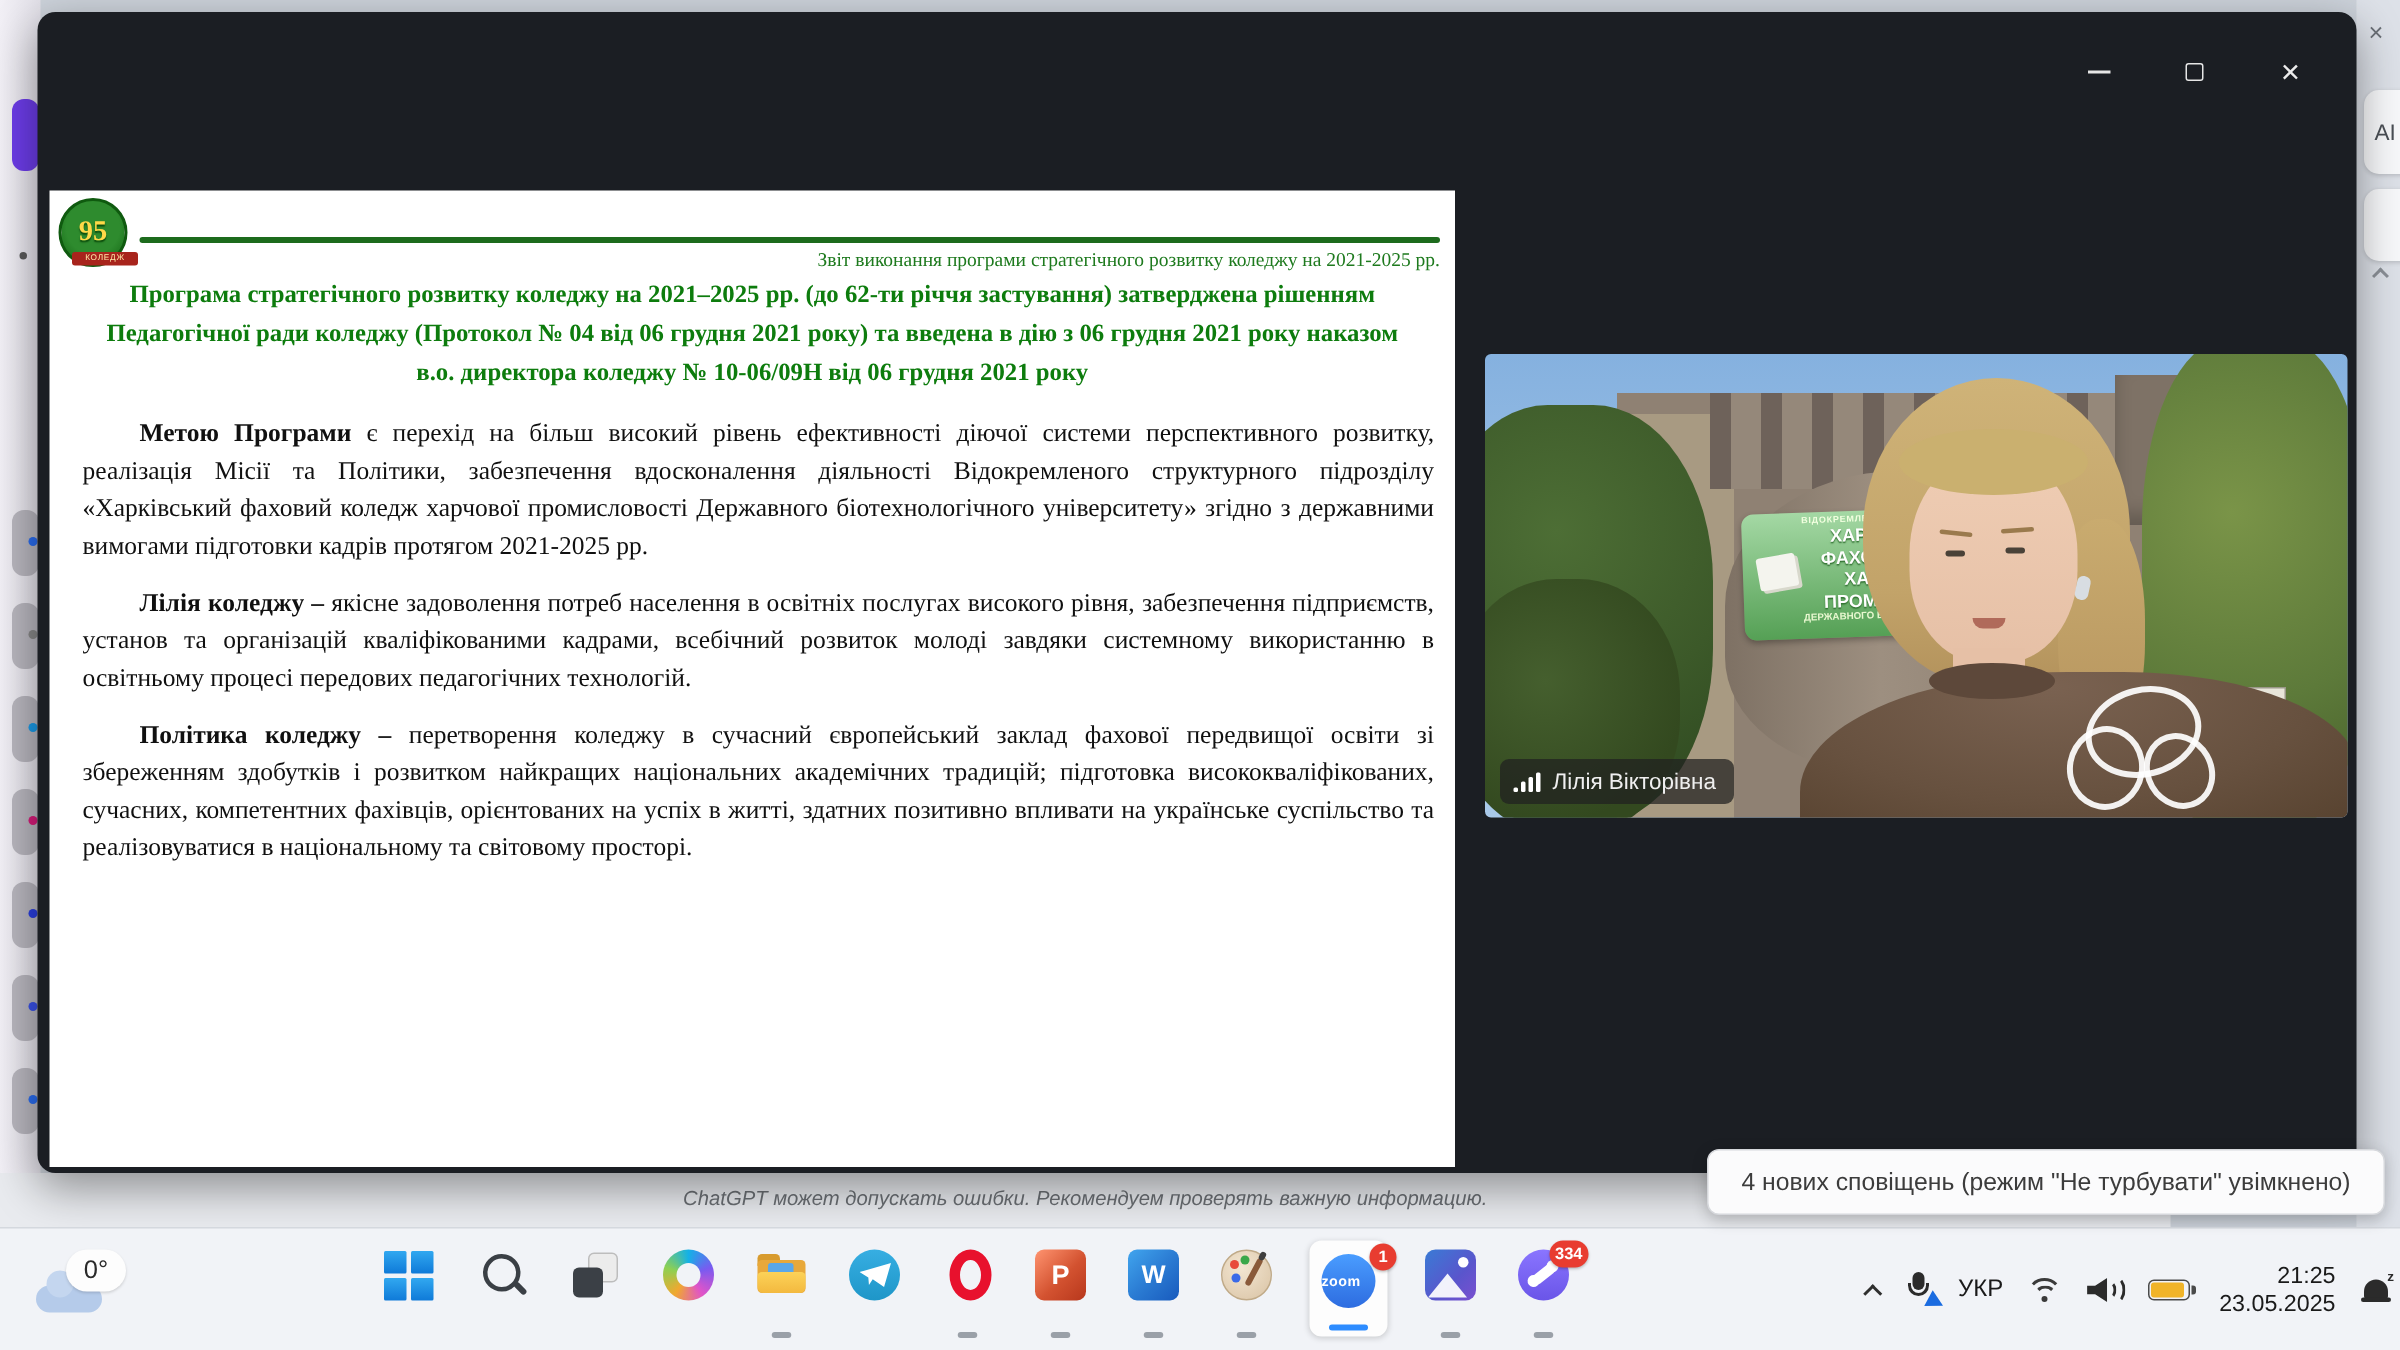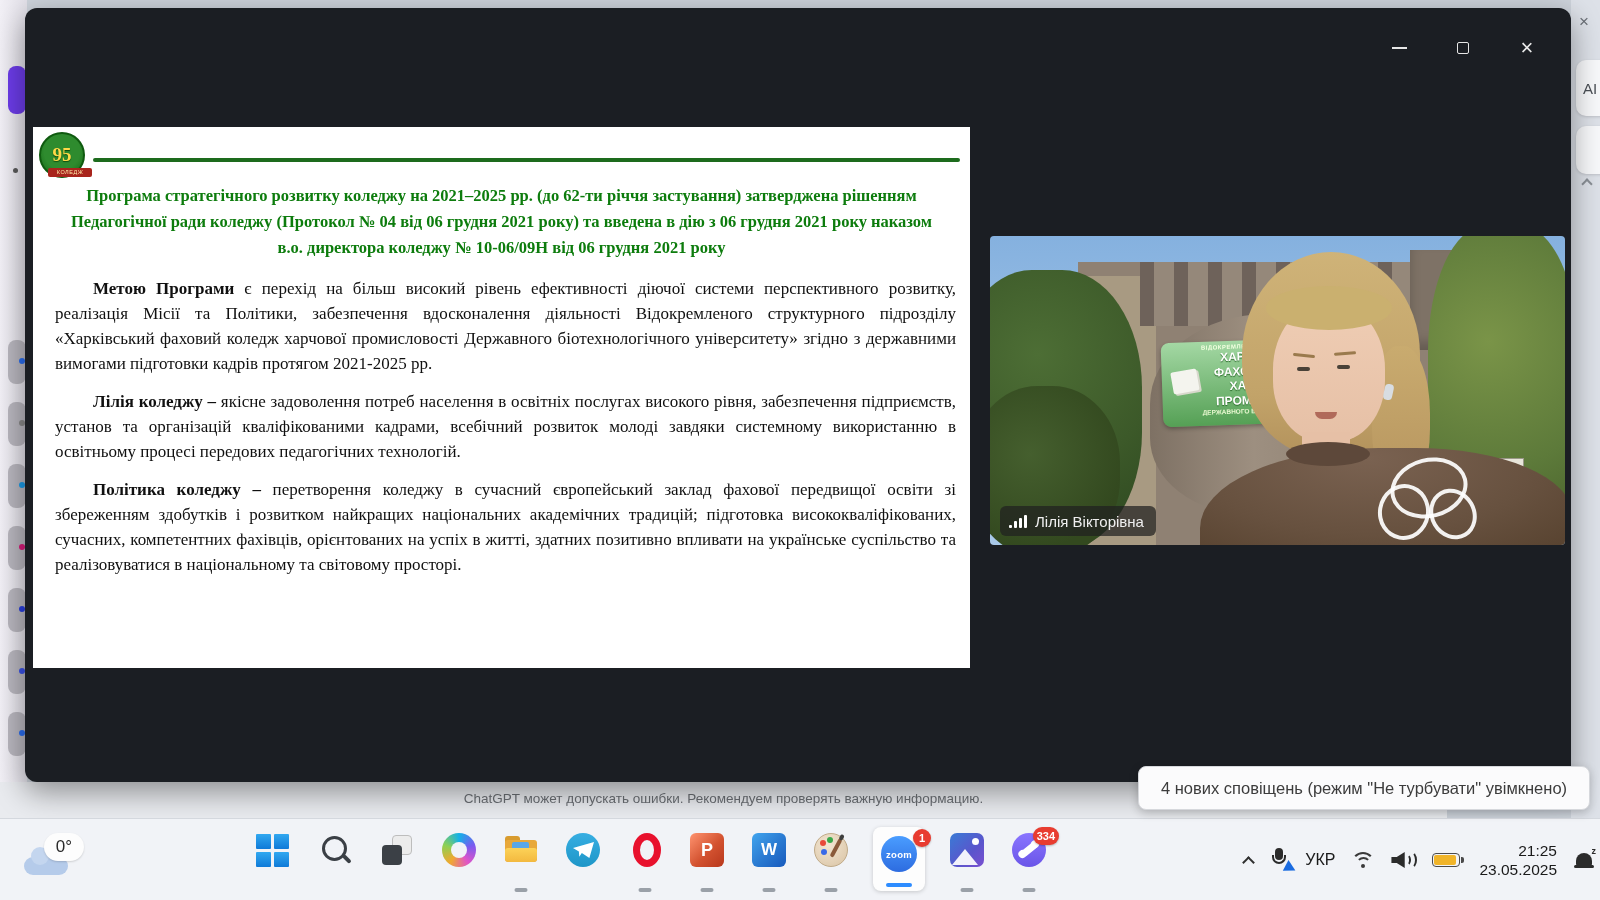--- a/index.html
+++ b/index.html
@@ -16,35 +16,35 @@
   .ls-sq i { position:absolute; right:1px; top:18px; width:6px; height:6px; border-radius:50%; display:block; }
 
   .right-strip { position:absolute; left:1571px; top:0; width:29px; height:818px; background:#dde1e8; z-index:4; }
   .rs-close { position:absolute; left:8px; top:12px; color:#6a6f76; font-size:17px; }
   .rs-pill { position:absolute; left:5px; width:40px; background:#f7f8fa; border-radius:10px;
              box-shadow:0 1px 3px rgba(0,0,0,.15); color:#4a4f55; font-size:15px; display:flex;
              align-items:center; padding-left:7px; }
   .rs-caret { position:absolute; left:12px; top:180px; width:8px; height:8px;
               border-top:2px solid #8a8f96; border-right:2px solid #8a8f96; transform:rotate(-45deg); }
 
-  .bottom-band { position:absolute; left:0; top:782px; width:1447px; height:36px; background:#e9ebef; z-index:6; }
+  .bottom-band { position:absolute; left:0; top:782px; width:1447px; height:36px; background:#e9ebef; z-index:6;font-style:italic; }
   .disclaimer { width:100%; text-align:center; line-height:34px; font-size:13.5px; color:#6a6e73; }
   .more-dots { position:absolute; left:80px; top:0; line-height:34px; font-size:13px; letter-spacing:3px; color:#3c3c3c; z-index:7; }
 
   
   .meeting { position:absolute; left:25px; top:8px; width:1546px; height:774px; background:#1b1e23;
              border-radius:12px; box-shadow:0 10px 30px rgba(0,0,0,.4); z-index:10; }
   .win-controls { position:absolute; right:34px; top:30px; display:flex; gap:44px; align-items:center; }
   .wc { width:20px; height:20px; display:flex; align-items:center; justify-content:center; }
   .wc-min { width:15px; height:2px; background:#e6e6e6; }
   .wc-max { width:12px; height:12px; border:1.6px solid #e6e6e6; border-radius:2px; }
   .wc-close { color:#ececec; font-size:22px; line-height:20px; font-weight:300; }
 
   
-  .slide { position:absolute; left:8px; top:119px; width:937px; height:541px; background:#ffffff; }
+  .slide { position:absolute; left:8px; top:119px; width:937px; height:651px; background:#ffffff; }
   .logo { position:absolute; left:6px; top:5px; width:46px; height:46px; border-radius:50%;
           background:radial-gradient(circle at 50% 42%, #2e8b2e 55%, #176b17 90%);
           border:2px solid #0f5a0f; display:flex; align-items:center; justify-content:center; }
   .logo-num { color:#ffd948; font:bold 19px "Liberation Serif", serif; text-shadow:0 1px 1px #0a4a0a; }
   .logo-ribbon { position:absolute; left:7px; bottom:-1px; width:44px; height:9px; background:#a8241c;
                  border-radius:2px; color:#ffe9a8; font-size:5.5px; text-align:center; line-height:9px; letter-spacing:.5px; }
   .org-name { position:absolute; left:62px; top:8px; font:13.5px "Liberation Serif", serif; color:#1e7a1e; }
   .hdr-line { position:absolute; left:60px; right:10px; top:31px; height:4px; background:#1d6b1d; border-radius:2px; }
   .report-line { position:absolute; right:10px; top:38px; font:13px "Liberation Serif", serif; color:#1e7a1e; }
   .slide-title { position:absolute; left:34px; right:34px; top:56px; text-align:center;
@@ -173,21 +173,21 @@
 
   .ic-paint { border-radius:50%; background:radial-gradient(circle at 40% 35%, #f3e6d2, #d9c3a4); border:1px solid #c0aa88; }
   .ic-paint i { position:absolute; border-radius:50%; width:6px; height:6px; }
   .ic-paint .brush { position:absolute; left:19px; top:4px; width:4px; height:20px; background:#8a5a3a;
                      border-radius:2px; transform:rotate(28deg); }
   .ic-paint .brush:before { content:""; position:absolute; left:0; top:-5px; width:4px; height:6px; background:#3e3e3e; border-radius:2px; }
 
   .zoom-card { position:relative; width:52px; height:64px; margin-top:2px; background:#fdfdfd; border-radius:8px;
                box-shadow:0 1px 4px rgba(0,0,0,.18); display:flex; justify-content:center; }
   .ic-zoom { margin-top:9px; width:36px; height:36px; border-radius:50%;
-             background:linear-gradient(180deg,#4a9dff,#2d6ce0); display:flex; align-items:center; justify-content:center; }
+             background:linear-gradient(180deg,#4a9dff,#2d6ce0); display:flex; align-items:center; }
   .ic-zoom span { color:#fff; font-size:9.5px; font-weight:bold; letter-spacing:.3px; }
   .zoom-dot { position:absolute; bottom:4px; left:50%; transform:translateX(-50%); width:26px; height:4.5px;
               border-radius:3px; background:#2d8cff; }
 
   .ic-photos { border-radius:7px; background:linear-gradient(135deg,#3a7bd5,#5a55cc 60%,#7a4fd0); overflow:hidden; }
   .ic-photos .mtn { position:absolute; left:2px; bottom:2px; width:0; height:0;
                     border-left:13px solid transparent; border-right:13px solid transparent;
                     border-bottom:16px solid rgba(255,255,255,.92); }
   .ic-photos .sun { position:absolute; right:5px; top:5px; width:7px; height:7px; border-radius:50%; background:#fff; }
 
@@ -291,20 +291,21 @@
         </div>
       <div class="wc wc-close">×</div>
     </div>
 
     <div class="slide">
       <div class="logo">
         <span class="logo-num">95</span>
         <span class="logo-ribbon">КОЛЕДЖ</span>
       </div>
       <div class="hdr-line"></div>
+      <div class="report-line">Звіт виконання програми стратегічного розвитку коледжу на 2021-2025 рр.</div>
       <div class="slide-title">Програма стратегічного розвитку коледжу на 2021–2025 рр. (до 62-ти річчя застування) затверджена рішенням Педагогічної ради коледжу (Протокол № 04 від 06 грудня 2021 року) та введена в дію з 06 грудня 2021 року наказом в.о. директора коледжу № 10-06/09Н від 06 грудня 2021 року</div>
       <div class="slide-body">
         <p><span class="lead">Метою Програми</span><span> є перехід на більш високий рівень ефективності діючої системи перспективного розвитку, реалізація Місії та Політики, забезпечення вдосконалення діяльності Відокремленого структурного підрозділу «Харківський фаховий коледж харчової промисловості Державного біотехнологічного університету» згідно з державними  вимогами підготовки кадрів протягом  2021-2025 рр.</span></p>
         <p><span class="lead">Лілія коледжу –</span><span> якісне задоволення потреб населення в освітніх послугах високого рівня, забезпечення підприємств, установ та організацій  кваліфікованими кадрами, всебічний розвиток молоді завдяки системному використанню в освітньому процесі передових педагогічних технологій.</span></p>
         <p><span class="lead">Політика коледжу –</span><span> перетворення коледжу в сучасний європейський заклад фахової передвищої освіти зі збереженням здобутків і розвитком найкращих національних академічних традицій; підготовка висококваліфікованих, сучасних, компетентних фахівців, орієнтованих на успіх в житті, здатних позитивно впливати на українське суспільство та реалізовуватися в національному та світовому просторі.</span></p>
       </div>
     </div>
 
     <div class="webcam">
       <div class="bldg-main"></div>

